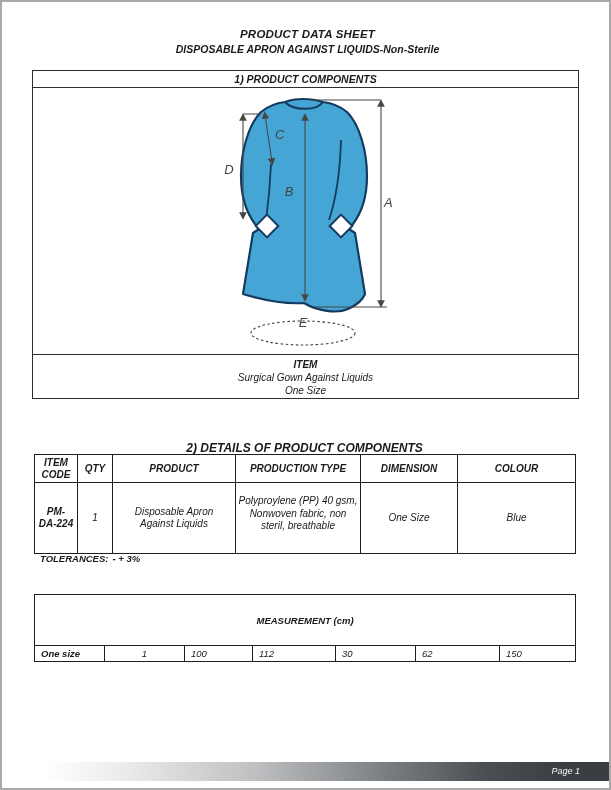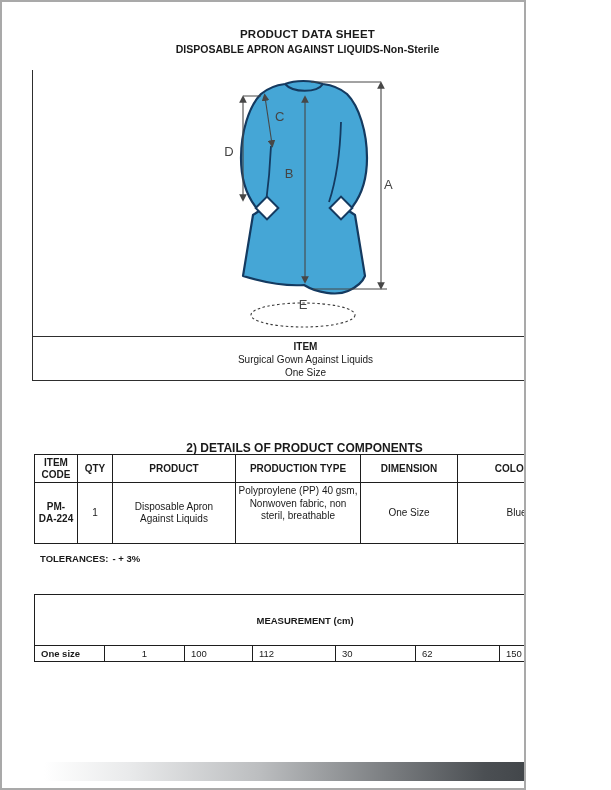--- a/index.html
+++ b/index.html
@@ -1,19 +1,19 @@
 <!DOCTYPE html>
 <html><head>
 <meta charset="utf-8">
 <style>
   html,body{margin:0;padding:0;background:#ffffff;}
   .page{
-    position:relative;width:526px;height:790px;background:#ffffff;
+    position:relative;width:611px;height:790px;background:#ffffff;
     border:2px solid #a9a9a9;box-sizing:border-box;overflow:hidden;
-    font-family:"Liberation Sans", sans-serif;color:#1a1a1a;
+    font-family:"Liberation Sans", sans-serif;color:#1a1a1a;font-style:italic;
   }
   .doc-title{position:absolute;left:0;top:26px;width:611px;text-align:center;
     font-size:11.5px;font-weight:bold;letter-spacing:.2px;}
   .doc-subtitle{position:absolute;left:0;top:41px;width:611px;text-align:center;
     font-size:10.5px;font-weight:bold;}
   .panel1{position:absolute;left:30px;top:68px;width:547px;box-sizing:border-box;}
   .sec-head{border:1.5px solid #2e2e2e;height:16px;line-height:16px;text-align:center;
     font-size:10.5px;font-weight:bold;background:#fff;}
   .diag-area{border:1.5px solid #2e2e2e;border-top:none;height:266px;position:relative;}
   .item-rows{border:1.5px solid #2e2e2e;border-top:1.5px solid #2e2e2e;margin-top:-1.5px;
@@ -22,21 +22,21 @@
   .item-rows .ln{font-size:10px;line-height:13px;}
   .gown-svg{position:absolute;left:158px;top:2px;}
   .sec2-title{position:absolute;left:32px;top:439px;width:541px;text-align:center;
     font-size:12px;font-weight:bold;}
   table.dt{position:absolute;left:32px;top:452px;width:541px;border-collapse:collapse;
     table-layout:fixed;}
   table.dt td{border:1.5px solid #1e1e1e;font-size:10px;text-align:center;
     padding:1px 2px;overflow:hidden;}
   table.dt .hrow td{height:25px;font-weight:bold;line-height:11.5px;vertical-align:middle;}
   table.dt .drow td{height:57px;vertical-align:middle;line-height:12.5px;}
-  table.dt .drow td.top{vertical-align:top;padding-top:2px;text-align:center;}
+  table.dt .drow td.top{vertical-align:top;padding-top:12px;text-align:center;}
   .bold{font-weight:bold;}
   .tolerances{position:absolute;left:38px;top:551px;font-size:9.5px;font-weight:bold;}
   .tolerances .val{margin-left:4px;font-weight:bold;}
   table.mt{position:absolute;left:32px;top:592px;width:541px;border-collapse:collapse;
     table-layout:fixed;}
   table.mt td{border:1.5px solid #1e1e1e;font-size:9.5px;padding:0 0 0 6px;overflow:hidden;}
   table.mt .trow td{height:18px;text-align:center;font-weight:bold;padding:16px;}
   table.mt .hrow td{height:16px;font-weight:bold;}
   table.mt .hrow td span{text-decoration:underline;}
   table.mt .vrow td{height:15px;}
@@ -50,20 +50,21 @@
 </style>
 </head>
 <body>
 
 <div class="page">
 
   <div class="doc-title">PRODUCT DATA SHEET</div>
   <div class="doc-subtitle">DISPOSABLE APRON AGAINST LIQUIDS-Non-Sterile</div>
 
   <div class="panel1">
+    <div class="sec-head">1)  PRODUCT COMPONENTS</div>
 
     <div class="diag-area">
       <svg class="gown-svg" width="232" height="264" viewBox="0 0 232 264">
         <defs>
           <marker id="ah" markerWidth="7" markerHeight="7" refX="3.5" refY="3.5" orient="auto-start-reverse">
             <path d="M0,0 L7,3.5 L0,7 Z" fill="#474747"></path>
           </marker>
         </defs>
 
         <path d="M94,12 C86,13 77,16 70,22 C58,34 50,60 50,86 C50,106 55,122 64,134

